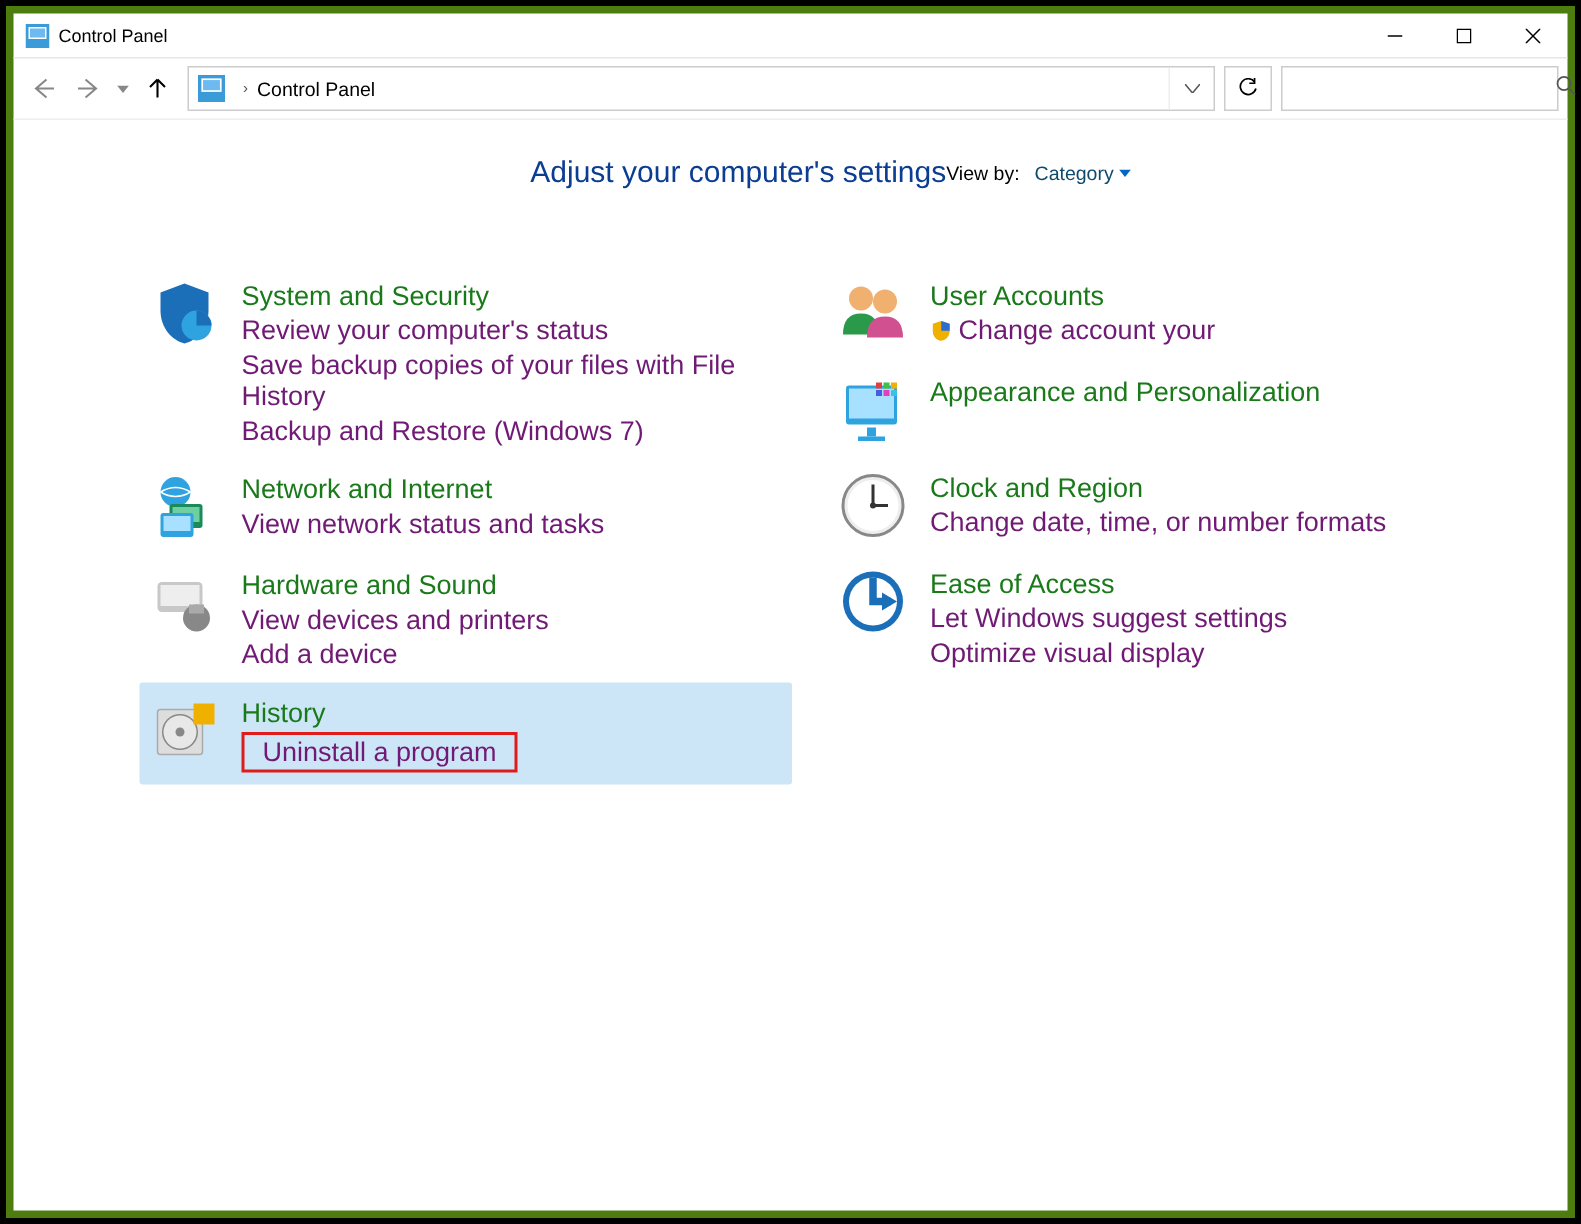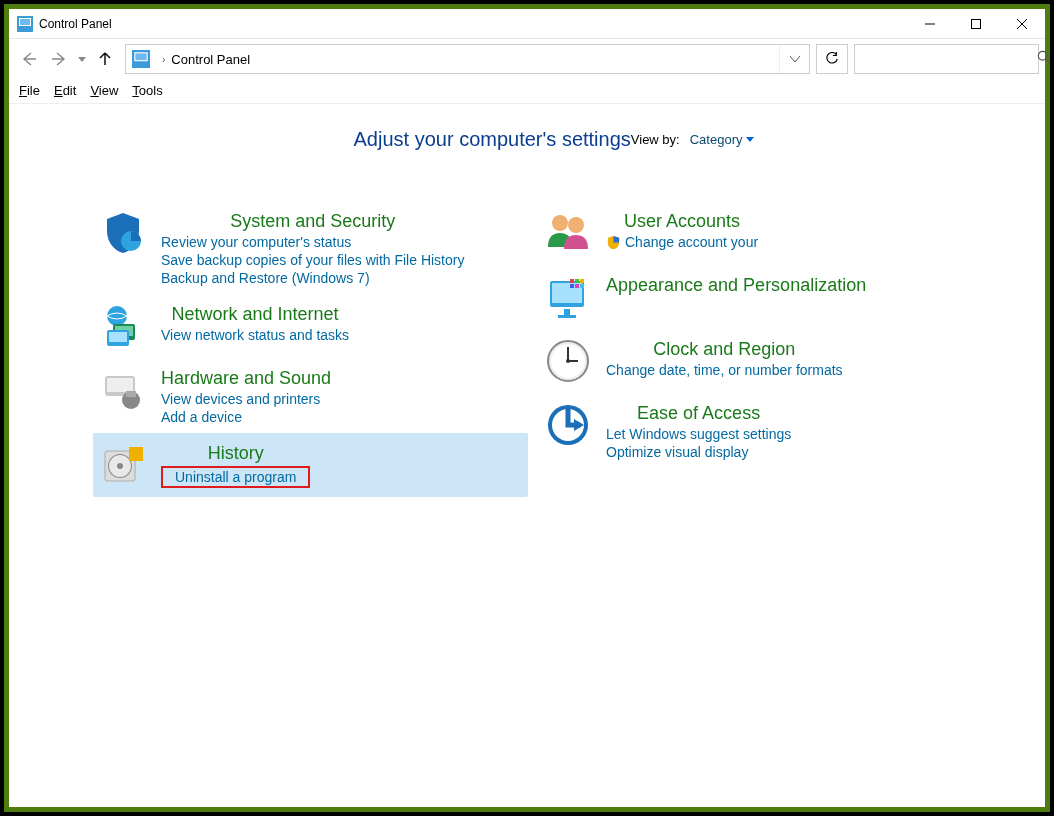--- a/index.html
+++ b/index.html
@@ -23,28 +23,28 @@
   .searchbox { width:185px; height:30px;border:1px solid #ccc; display:flex;align-items:center; padding:0 6px;}
   .searchbox input { flex:1; border:none; outline:none; font-size:13px;}
   .searchbox .sicn { color:#555;}
   .menubar { height:24px; display:flex; align-items:flex-start; padding:4px 10px 0 10px; gap:14px; font-size:13px;}
   .menubar span u{text-decoration: underline;}
   .content { flex:1; padding: 24px 30px 0 84px; border-top:1px solid #eee;}
   .headrow { display:flex; align-items:center; justify-content:center; margin-bottom:50px;}
   .headrow h1 { color:#0b3d91; font-weight:400; font-size:20px;}
   .viewby { font-size:13px; display:flex; align-items:center; gap:10px;}
   .viewby .vlink{ color:#0c4a6e; display:flex;align-items:center;gap:4px;}
-  .cols { display:flex; gap:10px;text-align:center;}
+  .cols { display:flex; gap:24px;}
   .col { width:435px;}
   .cat { display:flex; gap:14px; padding:8px 6px; border-radius:2px;}
   .cat.selected{ background:#cde6f7;}
   .cat .cicn { width:48px; height:48px; flex-shrink:0;}
   .cat .body { display:flex; flex-direction:column; gap:2px; padding-top:2px;}
   .cat h3 { color:#1a7a1a; font-weight:400; font-size:18px;}
-  .cat a { color:#0369a1; font-size:14px; text-decoration:none; display:flex; align-items:center; gap:4px;}
+  .cat a { color:#701a75; font-size:18px; text-decoration:none; display:flex; align-items:center; gap:4px;}
   .redbox { border:2px solid #e01b1b; padding:1px 12px; display:inline-block;}
   .shield{width:15px;height:15px;}
 </style>
 </head>
 <body>
 
 <div class="window">
 
   <div class="titlebar">
     <svg class="icon" viewBox="0 0 16 16">
@@ -115,26 +115,20 @@
       </div>
     <div class="searchbox">
       <input type="text" placeholder="" style="">
       <span class="sicn"><svg width="14" height="14" viewBox="0 0 16 16" fill="none" stroke="currentColor" stroke-width="1.3">
             <circle cx="6.5" cy="6.5" r="5"></circle>
             <line x1="10.5" y1="10.5" x2="15" y2="15"></line>
           </svg></span>
     </div>
   </div>
 
-  <div class="menubar">
-    <span><u>F</u><span></span>ile</span>
-    <span><u>E</u>dit</span>
-    <span><u>V</u>iew</span>
-    <span><u>T</u>ools</span>
-  </div>
 
   <div class="content">
     <div class="headrow">
       <h1>Adjust your computer's settings</h1>
       <div class="viewby">
         <span>View by:</span>
         <span class="vlink">
             <span>Category</span>
             <svg width="8" height="5" viewBox="0 0 8 5">
               <path d="M0 0 L4 5 L8 0" fill="#0066cc"></path>

